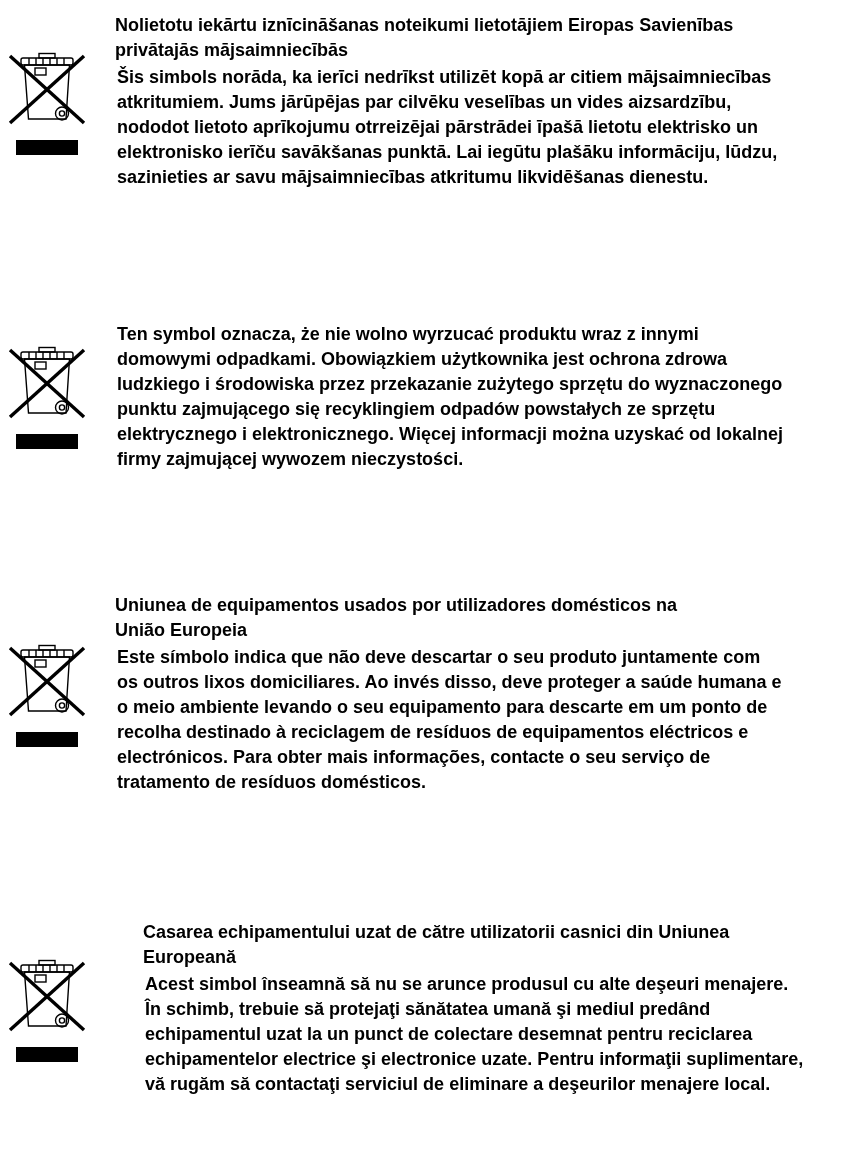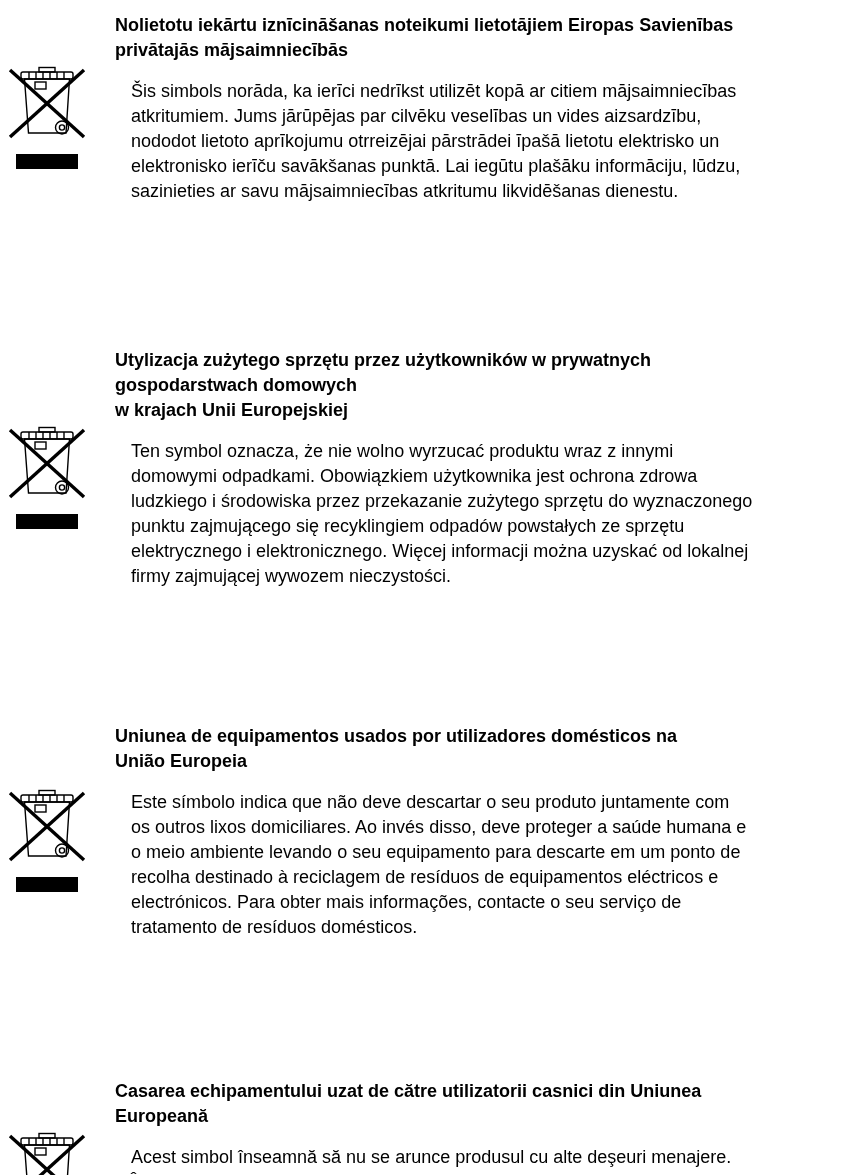--- a/index.html
+++ b/index.html
@@ -9,21 +9,21 @@
     min-height: 1175px;
     background: #ffffff;
     color: #000000;
     font-family: "Liberation Sans", sans-serif;
     overflow: hidden;
   }
   .notice { display: flex; }
   .notice.n1 { margin-top: 13px; }
   .notice.n2 { margin-top: 128px; }
   .notice.n3 { margin-top: 119px; }
-  .notice.n4 { margin-top: 123px; }
+  .notice.n4 { margin-top: 123px; gap: 28px; }
   .icon-col {
     flex: 0 0 115px;
     width: 115px;
     display: flex;
     align-items: center;
   }
   .weee-icon { margin-left: 7px; width: 80px; }
   .weee-bin-svg { display: block; width: 80px; height: 75px; }
   .weee-bar {
     width: 62px;
@@ -33,24 +33,24 @@
   }
   .text-col { flex: 0 0 742px; width: 742px; padding-right: 6px; }
   .heading {
     margin: 0;
     font-size: 18px;
     line-height: 25px;
     font-weight: bold;
     white-space: pre-line;
   }
   .body-text {
-    margin: 16px;
+    margin: 2px;
     font-size: 18px;
     line-height: 25px;
-    font-weight: normal;
+    font-weight: bold;
     white-space: pre-line;
   }
 </style>
 </head>
 <body>
 
 <div class="page">
 
   <section class="notice n1">
     <div class="icon-col">
@@ -109,23 +109,20 @@
           </g>
           <g stroke="#000000" stroke-width="3.4">
             <line x1="3" y1="5" x2="77" y2="72"></line>
             <line x1="77" y1="5" x2="3" y2="72"></line>
           </g>
         </svg>
         <div class="weee-bar"></div>
       </div>
     </div>
     <div class="text-col">
-      <h2 class="heading">Utylizacja zużytego sprzętu przez użytkowników w prywatnych
-gospodarstwach domowych
-w krajach Unii Europejskiej</h2>
       <p class="body-text">Ten symbol oznacza, że nie wolno wyrzucać produktu wraz z innymi
 domowymi odpadkami. Obowiązkiem użytkownika jest ochrona zdrowa
 ludzkiego i środowiska przez przekazanie zużytego sprzętu do wyznaczonego
 punktu zajmującego się recyklingiem odpadów powstałych ze sprzętu
 elektrycznego i elektronicznego. Więcej informacji można uzyskać od lokalnej
 firmy zajmującej wywozem nieczystości.</p>
     </div>
   </section>
 
   <section class="notice n3">

